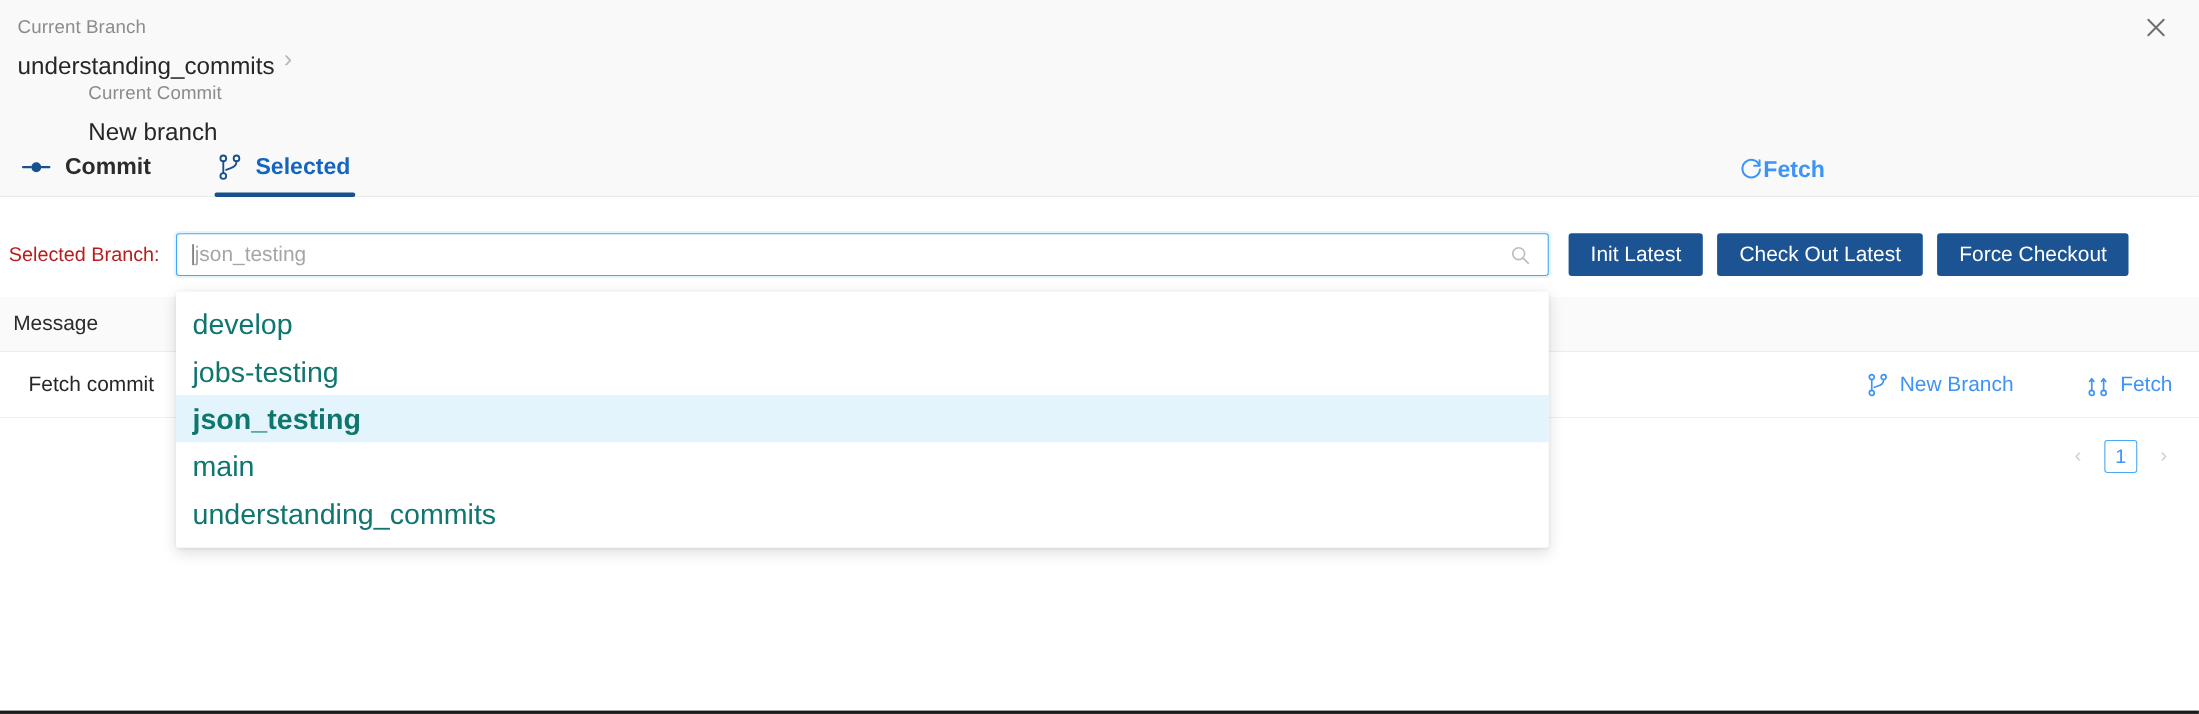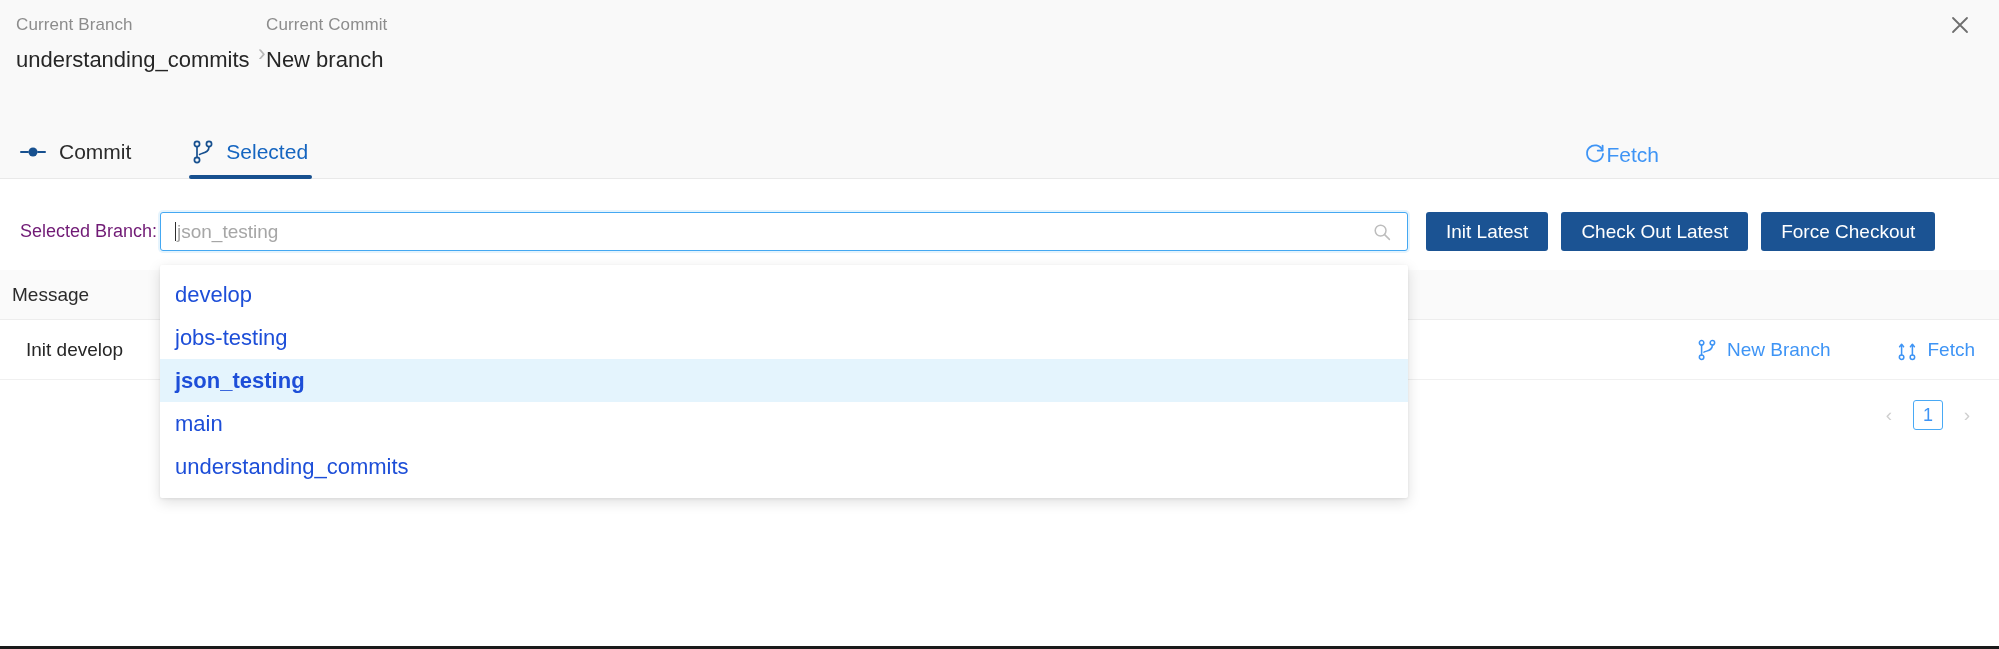--- a/index.html
+++ b/index.html
@@ -39,20 +39,21 @@
     color: #6f6f6f;
     cursor: pointer;
   }
   .close-btn svg { display: block; }
 
   .branch-info {
     position: absolute;
     left: 16px; top: 14px;
     display: flex;
     align-items: center;
+    flex-direction: column;
   }
   .info-col { display: flex; flex-direction: column; }
   .info-col.col-branch { width: 250px; }
   .info-label {
     font-size: 17px;
     color: #8c8c8c;
     line-height: 22px;
     letter-spacing: .1px;
   }
   .info-value {
@@ -71,20 +72,21 @@
   }
 
   
   .tab-strip {
     position: absolute;
     left: 0; top: 118px;
     width: 1683px;
     height: 61px;
     display: flex;
     align-items: flex-end;
+    font-weight: bold;
   }
   .tab {
     display: flex;
     align-items: center;
     gap: 13px;
     height: 55px;
     padding: 0 4px 0 4px;
     cursor: pointer;
     position: relative;
   }
@@ -126,23 +128,23 @@
   
   .select-row {
     position: absolute;
     left: 0; top: 200px;
     width: 1999px;
     height: 62px;
     display: flex;
     align-items: center;
   }
   .select-label {
-    margin-left: 20px;
+    margin-left: 8px;
     font-size: 18px;
-    color: #701a75;
+    color: #b91c1c;
     line-height: 22px;
     white-space: nowrap;
   }
 
   .search-box {
     position: absolute;
     left: 160px; top: 212px;
     width: 1248px;
     height: 39px;
     background: #ffffff;
@@ -291,22 +293,22 @@
     box-shadow: 0 4px 14px rgba(0,0,0,.13), 0 1px 3px rgba(0,0,0,.07);
     border-radius: 2px;
     padding: 8px 0 10px 0;
     z-index: 40;
   }
   .dd-item {
     height: 43px;
     display: flex;
     align-items: center;
     padding-left: 15px;
-    font-size: 22px;
-    color: #1d4ed8;
+    font-size: 26px;
+    color: #0f766e;
     line-height: 22px;
     cursor: pointer;
     white-space: nowrap;
   }
   .dd-item.selected {
     background: #e4f4fd;
     font-weight: bold;
   }
 </style>
 </head>
@@ -399,21 +401,21 @@
       <div class="th th-message">Message</div>
       <div class="th th-author"></div>
       <div class="th th-date"></div>
       <div class="th th-commit"></div>
       <div class="th th-env">Deployed In Environment</div>
       <div class="th th-blank1"></div>
       <div class="th th-blank2"></div>
     </div>
 
     <div class="trow">
-      <div class="td td-message">Init develop</div>
+      <div class="td td-message">Fetch commit</div>
       <div class="td td-rest">
         <span class="row-action act-new-branch">
           <span class="row-action-icon">
             <svg width="18" height="22" viewBox="0 0 20 24" fill="none" aria-hidden="true">
               <circle cx="4" cy="4" r="2.5" stroke="#3e94f5" stroke-width="1.7" fill="none"></circle>
               <circle cx="4" cy="20" r="2.5" stroke="#3e94f5" stroke-width="1.7" fill="none"></circle>
               <circle cx="16" cy="4" r="2.5" stroke="#3e94f5" stroke-width="1.7" fill="none"></circle>
               <path d="M4 6.7 V17.5" stroke="#3e94f5" stroke-width="1.7" stroke-linecap="round"></path>
               <path d="M16 6.7 C16 12.5 10.5 12.5 6.6 14.4" stroke="#3e94f5" stroke-width="1.7" stroke-linecap="round" fill="none"></path>
             </svg>

